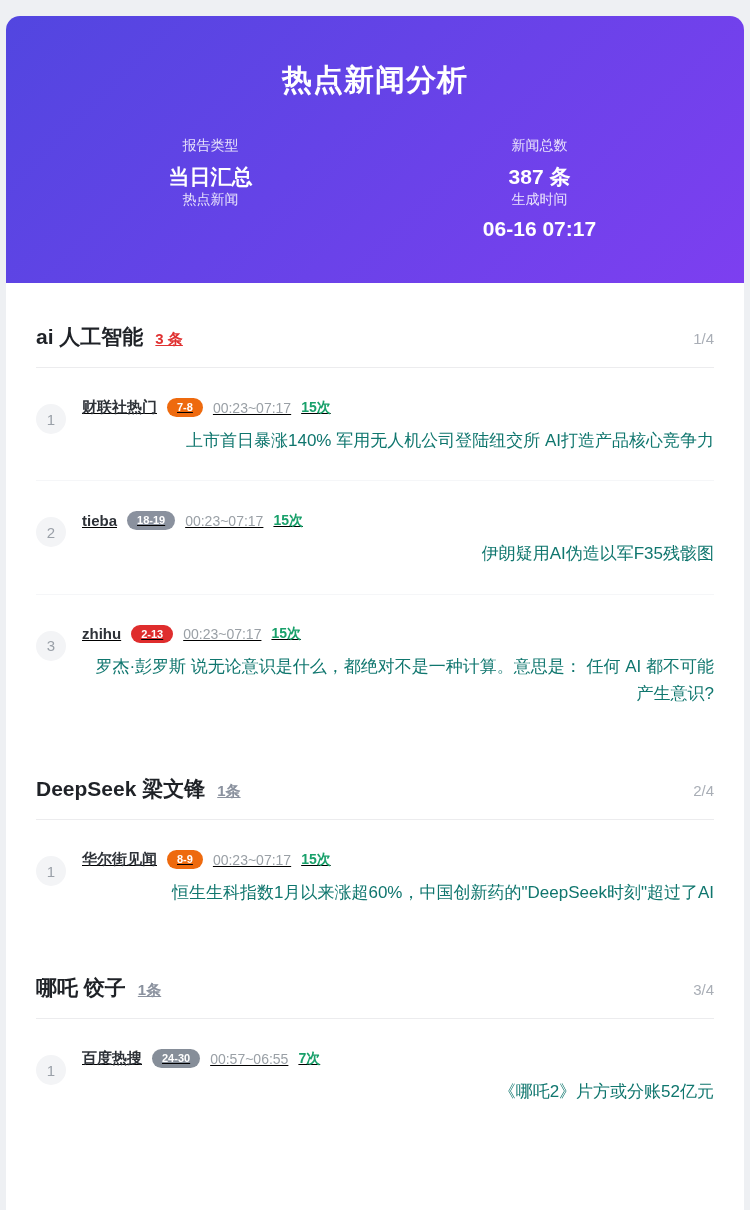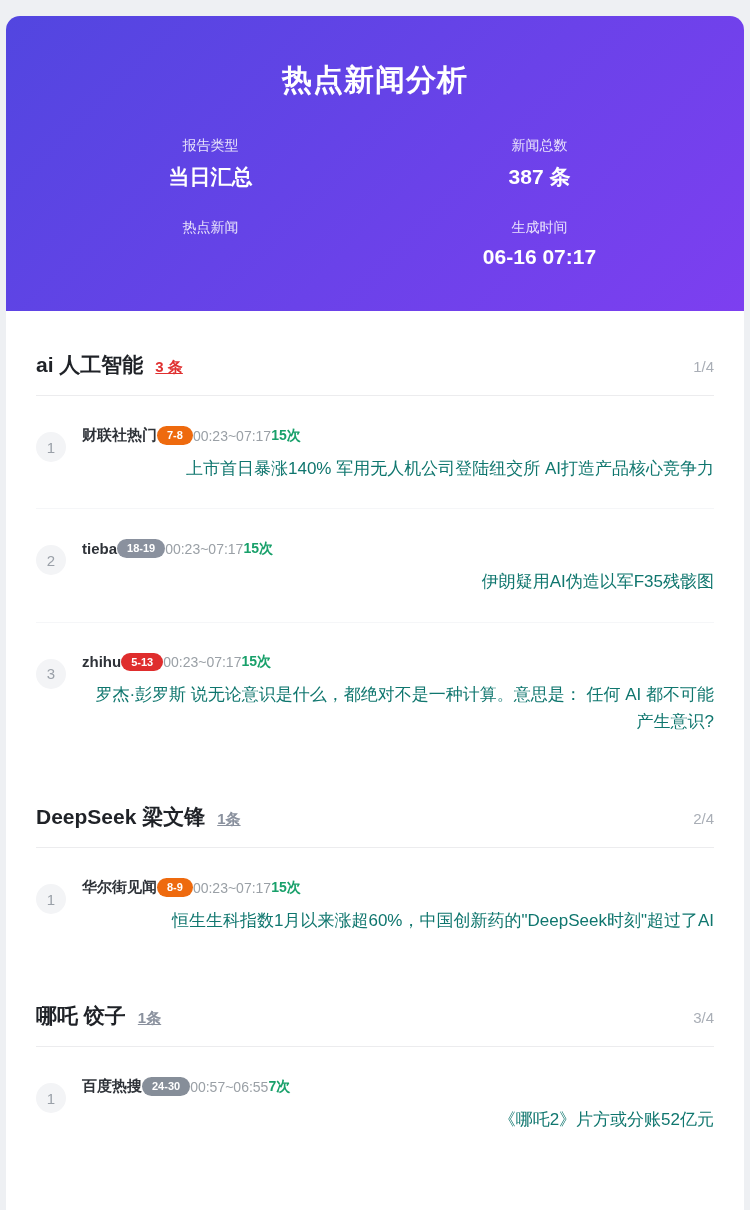--- a/index.html
+++ b/index.html
@@ -26,21 +26,20 @@
   .report-title {
     text-align: center;
     font-size: 30px;
     font-weight: bold;
     letter-spacing: 1px;
     margin-bottom: 36px;
   }
   .stats-grid {
     display: grid;
     grid-template-columns: 1fr 1fr;
-    row-gap: 28px;
   }
   .stat-cell { text-align: center; }
   .stat-label {
     font-size: 14px;
     color: rgba(255,255,255,0.85);
     margin-bottom: 8px;
   }
   .stat-value {
     font-size: 21px;
     font-weight: bold;
@@ -88,21 +87,23 @@
     color: #9aa0a8;
     font-size: 15px;
     display: flex;
     align-items: center;
     justify-content: center;
   }
   .item-body { margin-left: 16px; flex: 1; min-width: 0; }
   .item-meta {
     display: flex;
     align-items: center;
+    gap: 10px;
     flex-wrap: wrap;
+    text-decoration: underline;
   }
   .item-source {
     font-size: 15px;
     font-weight: bold;
     color: #2e3238;
   }
   .rank-badge {
     color: #ffffff;
     font-size: 11px;
     font-weight: bold;
@@ -189,21 +190,21 @@
           </div>
           <a class="item-title">伊朗疑用AI伪造以军F35残骸图</a>
         </div>
       </div>
 
       <div class="news-item last">
         <div class="item-index">3</div>
         <div class="item-body">
           <div class="item-meta">
             <span class="item-source">zhihu</span>
-            <span class="rank-badge" style="background: rgb(223, 45, 45);">5-13</span>
+            <span class="rank-badge" style="background: rgb(223, 45, 45);">2-13</span>
             <span class="item-time">00:23~07:17</span>
             <span class="item-freq">15次</span>
           </div>
           <a class="item-title">罗杰·彭罗斯 说无论意识是什么，都绝对不是一种计算。意思是： 任何 AI 都不可能产生意识?</a>
         </div>
       </div>
     </div>
 
     <div class="section">
       <div class="section-header">

